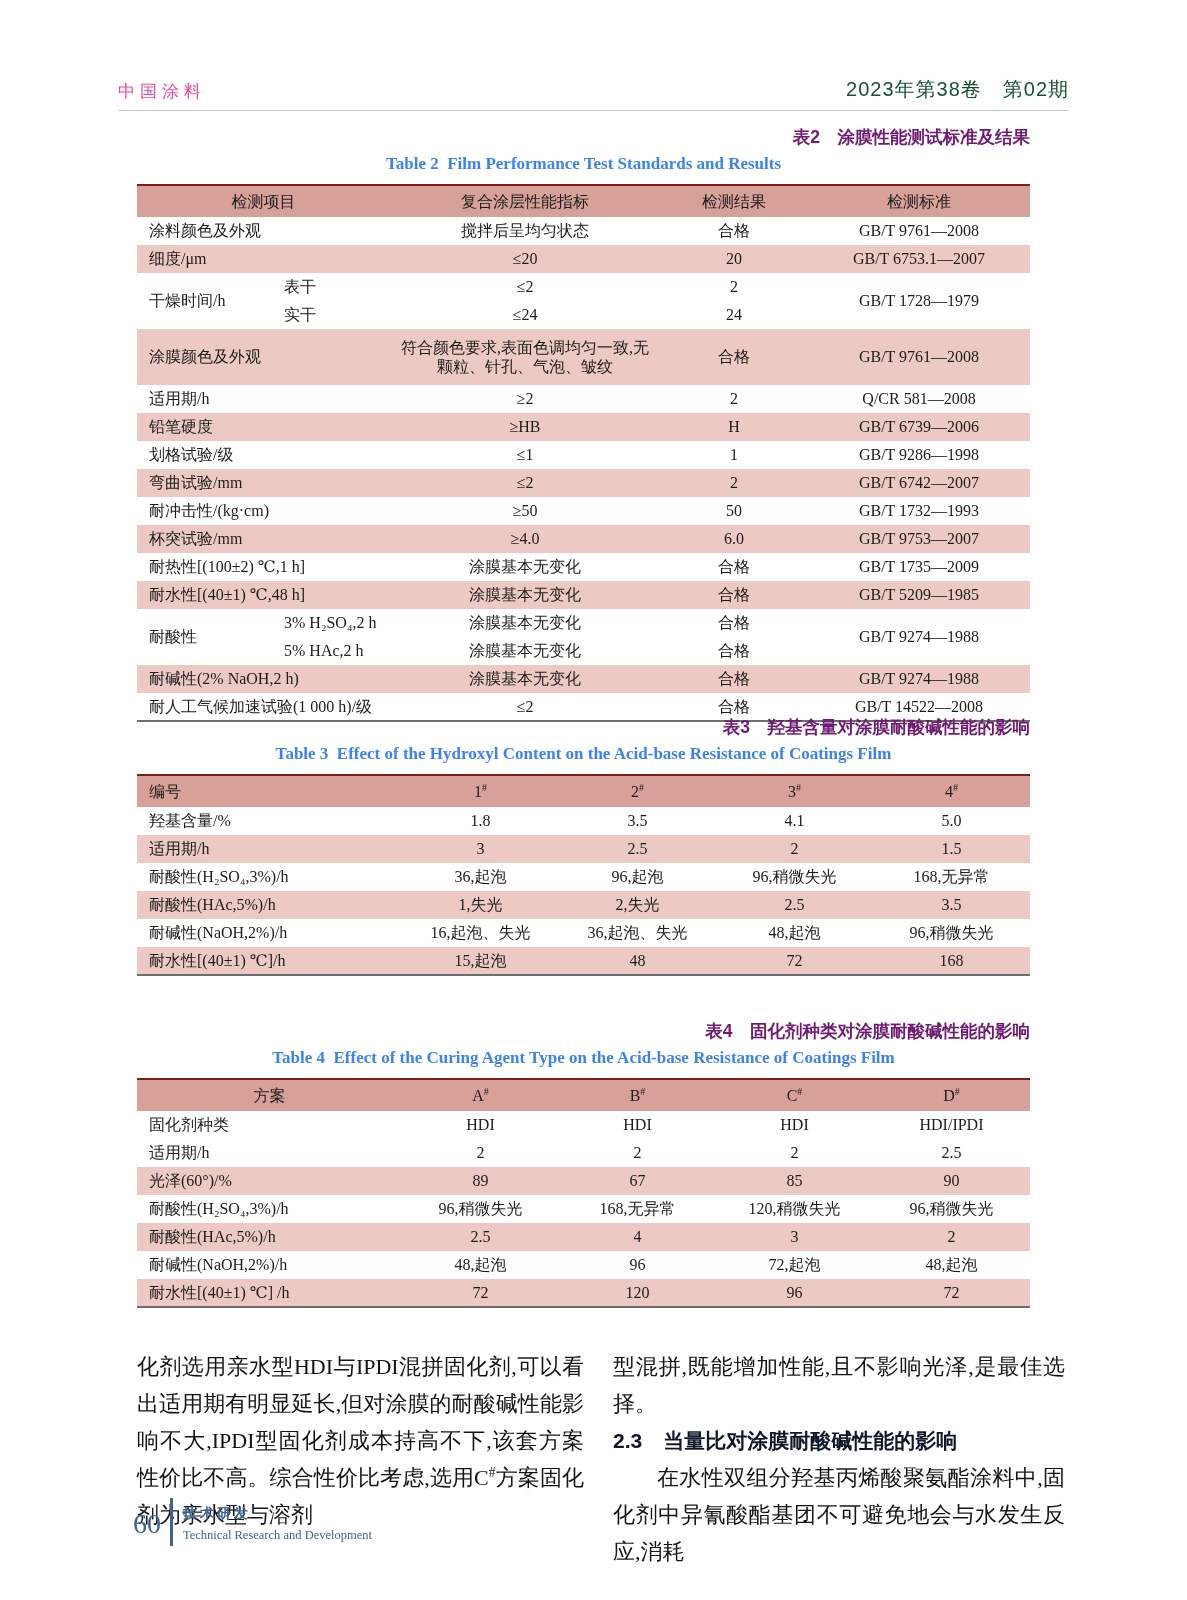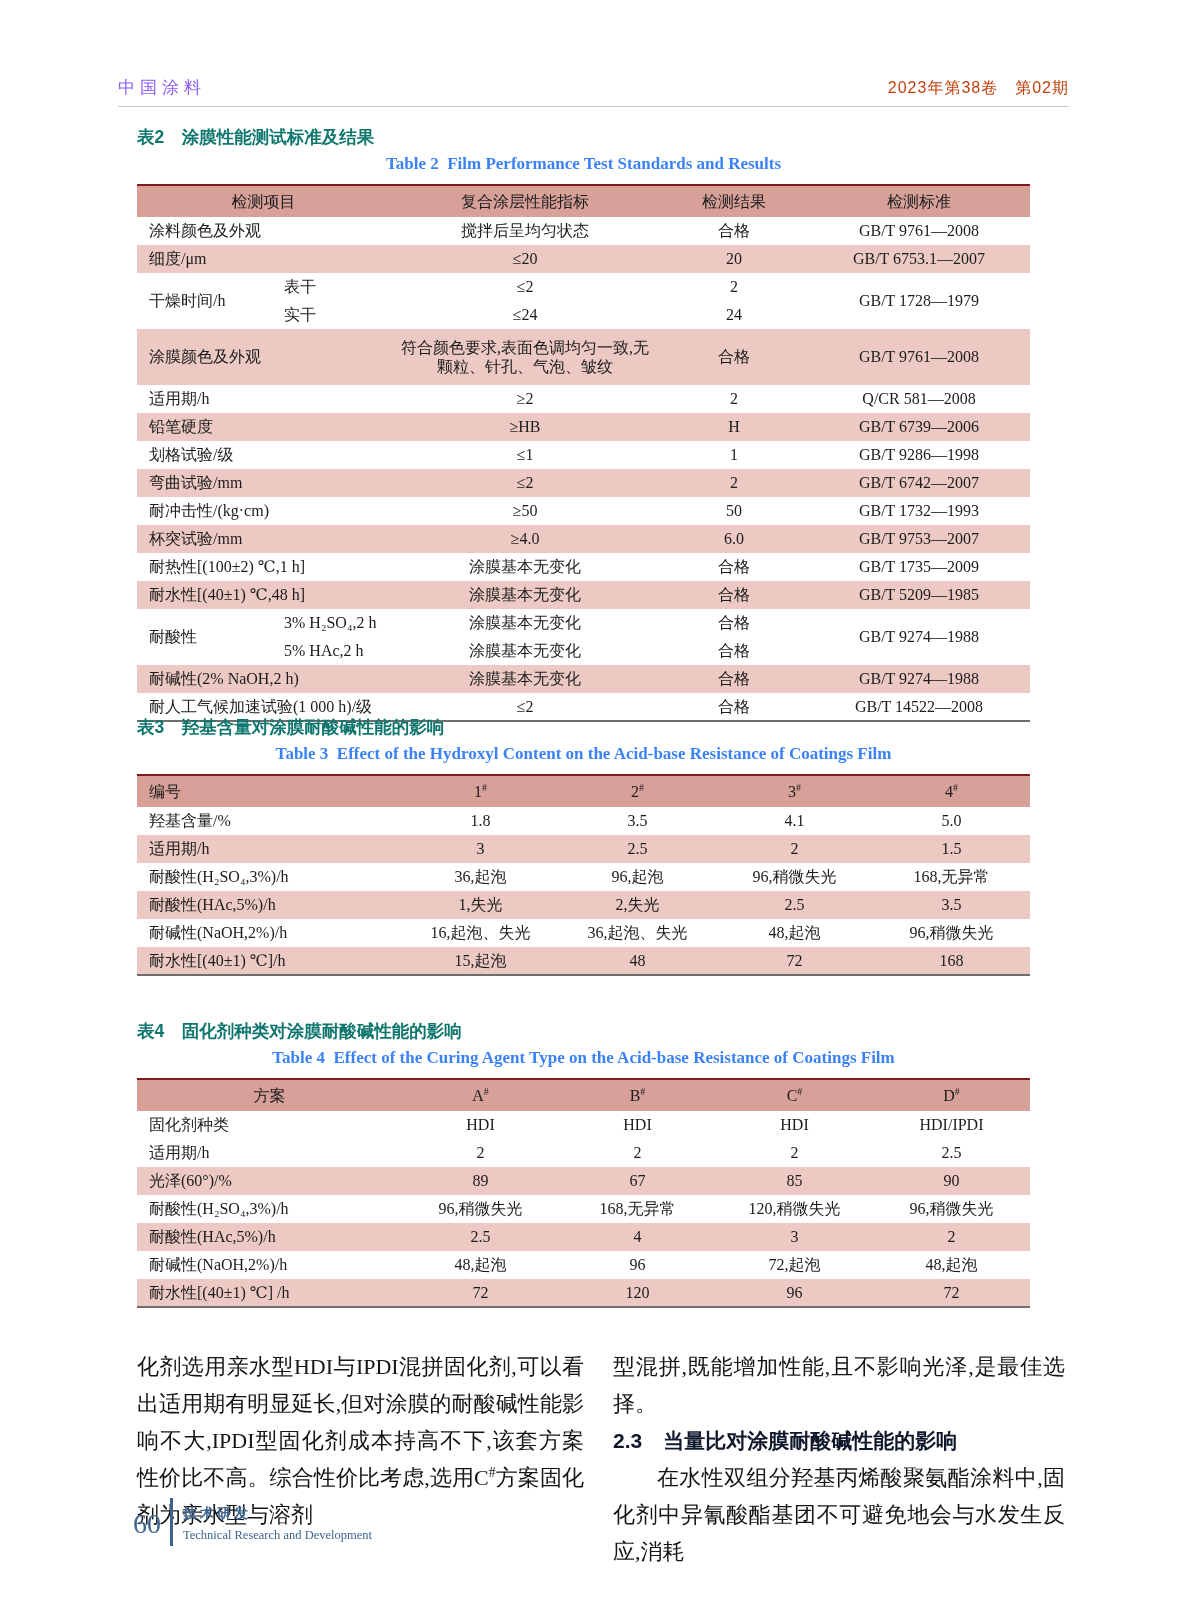--- a/index.html
+++ b/index.html
@@ -8,28 +8,28 @@
     font-family:"Liberation Serif","DejaVu Serif",serif; color:#1c1c1c; overflow:hidden;
   }
   sup { font-size:0.62em; line-height:0; vertical-align:super; }
 
   
   .page-header {
     position:absolute; left:118px; top:76px; width:951px;
     display:flex; justify-content:space-between; align-items:flex-end;
     padding-bottom:7px; border-bottom:1px solid #c6cbcf;
   }
-  .journal { font-family:"Liberation Sans","DejaVu Sans",sans-serif; font-size:17px; color:#8b5cf6; letter-spacing:5px; }
-  .issue   { font-family:"Liberation Sans","DejaVu Sans",sans-serif; font-size:16px; color:#c2410c; letter-spacing:1px; white-space:pre; }
+  .journal { font-family:"Liberation Sans","DejaVu Sans",sans-serif; font-size:17px; color:#ec4899; letter-spacing:5px; }
+  .issue   { font-family:"Liberation Sans","DejaVu Sans",sans-serif; font-size:20px; color:#14532d; letter-spacing:1px; white-space:pre; }
 
   
   .tbl-block { position:absolute; left:137px; width:893px; }
   .tbl-title-zh {
-    text-align:left; font-family:"Liberation Sans","DejaVu Sans",sans-serif;
-    font-weight:bold; font-size:17.5px; color:#0f766e; line-height:22px; margin-bottom:4px; white-space:pre;
+    text-align:right; font-family:"Liberation Sans","DejaVu Sans",sans-serif;
+    font-weight:bold; font-size:17.5px; color:#701a75; line-height:22px; margin-bottom:4px; white-space:pre;
   }
   .tbl-title-en {
     text-align:center; font-weight:bold; font-size:17px; color:#3b82f6;
     line-height:24px; margin-bottom:8px; white-space:pre;
   }
   table.paper-table {
     width:100%; border-collapse:collapse; table-layout:fixed;
     border-top:2px solid #7f1d1d; border-bottom:2px solid #6e6e6e;
   }
   .paper-table th, .paper-table td {

